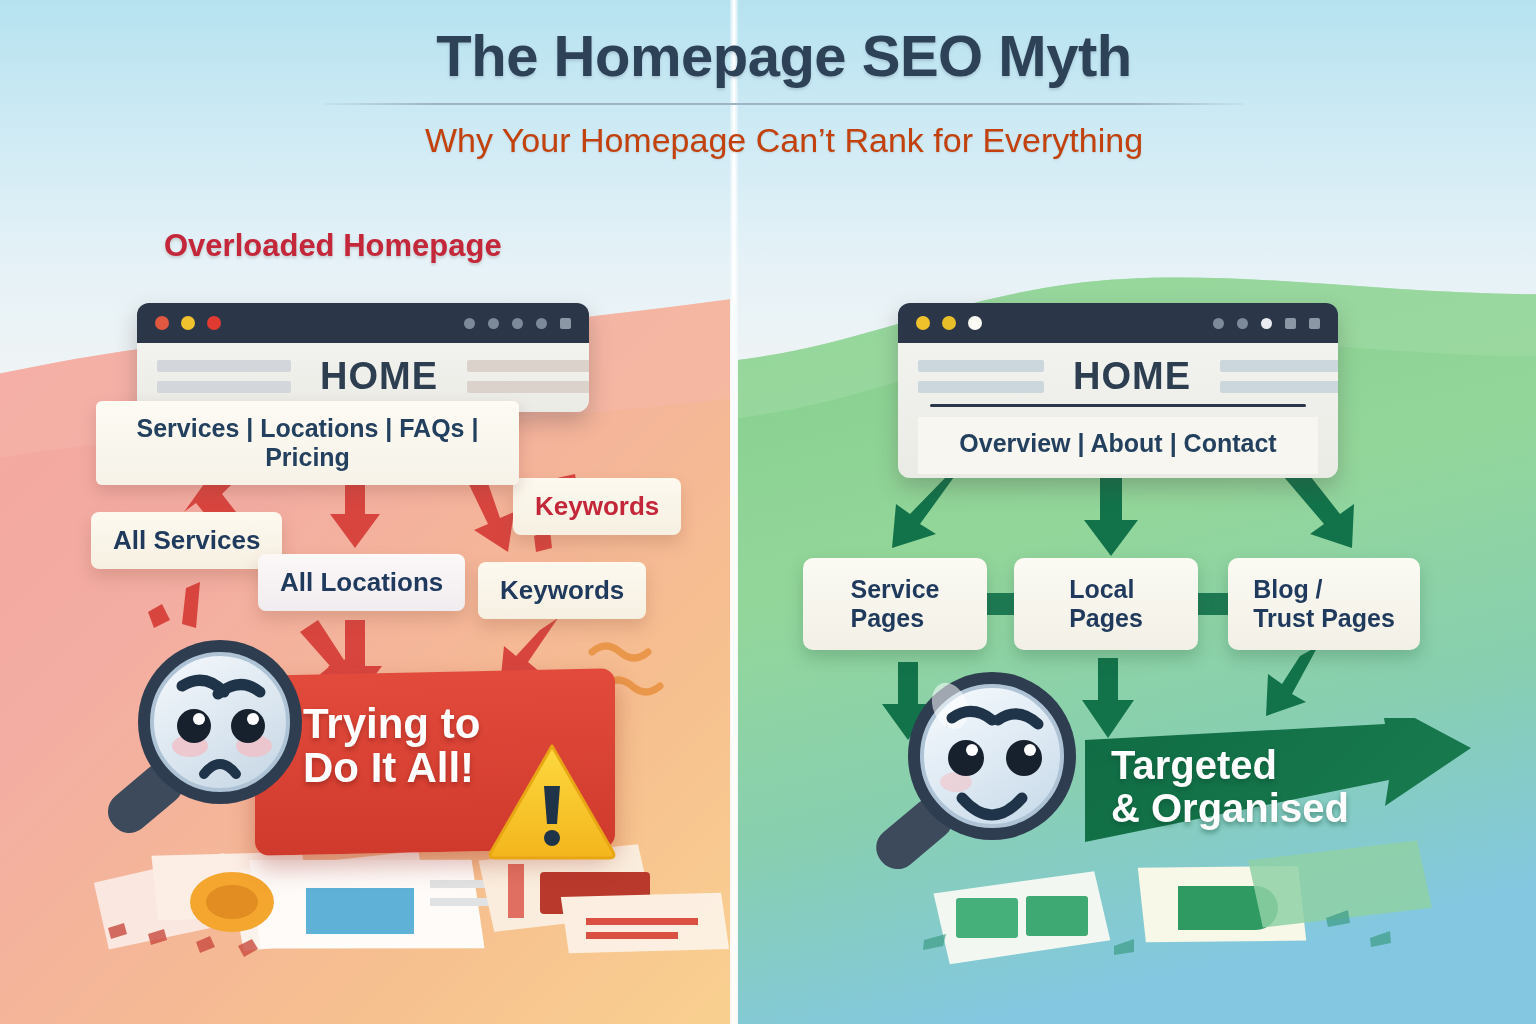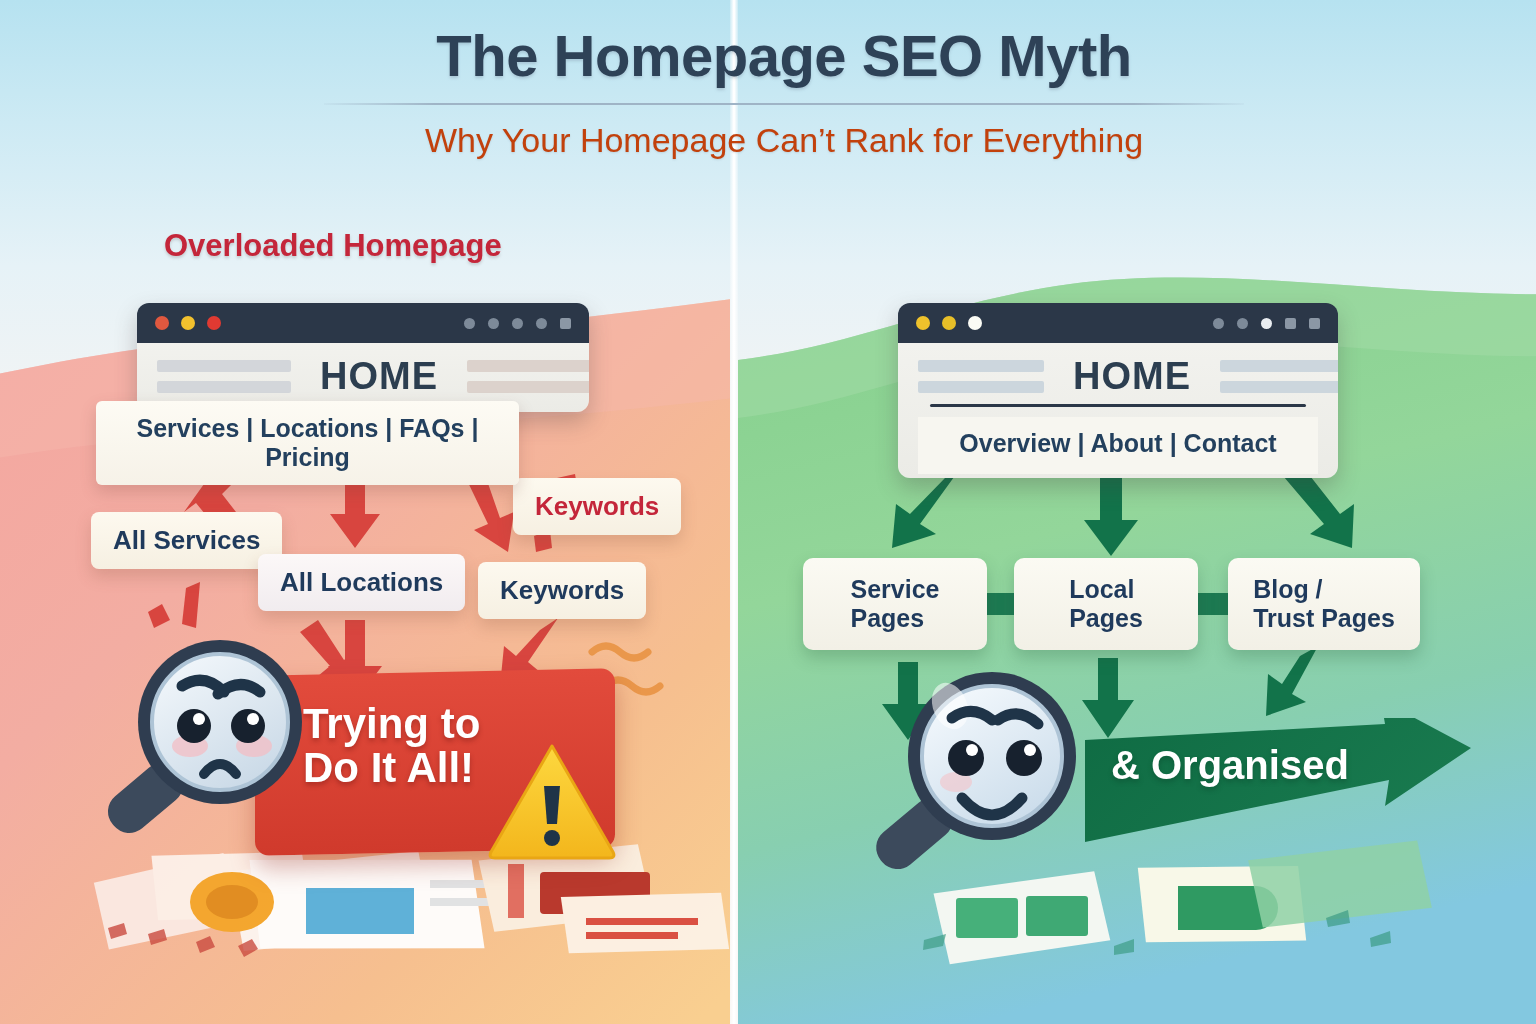--- a/index.html
+++ b/index.html
@@ -366,20 +366,21 @@
     <svg width="390" height="150" viewBox="0 0 390 150" style="position:absolute;inset:0;">
       <defs>
         <linearGradient id="bg2" x1="0" y1="0" x2="1" y2="0.4">
           <stop offset="0" stop-color="#0f6b43"></stop>
           <stop offset="1" stop-color="#18794e"></stop>
         </linearGradient>
       </defs>
       <path d="M0,22 L300,6 L296,-18 L386,30 L300,88 L304,62 L0,124 Z" fill="url(#bg2)"></path>
     </svg>
     <div class="txt">
+      <div>Targeted</div>
       <div>&amp; Organised</div>
     </div>
   </div>
 
   <div class="magnifier" style="left:78px;top:624px;">
     <svg width="240" height="236" viewBox="0 0 240 236">
       <defs>
         <linearGradient id="lensA" x1="0.2" y1="0" x2="0.8" y2="1">
           <stop offset="0" stop-color="#f2f7fb"></stop>
           <stop offset="1" stop-color="#c8d8e6"></stop>

